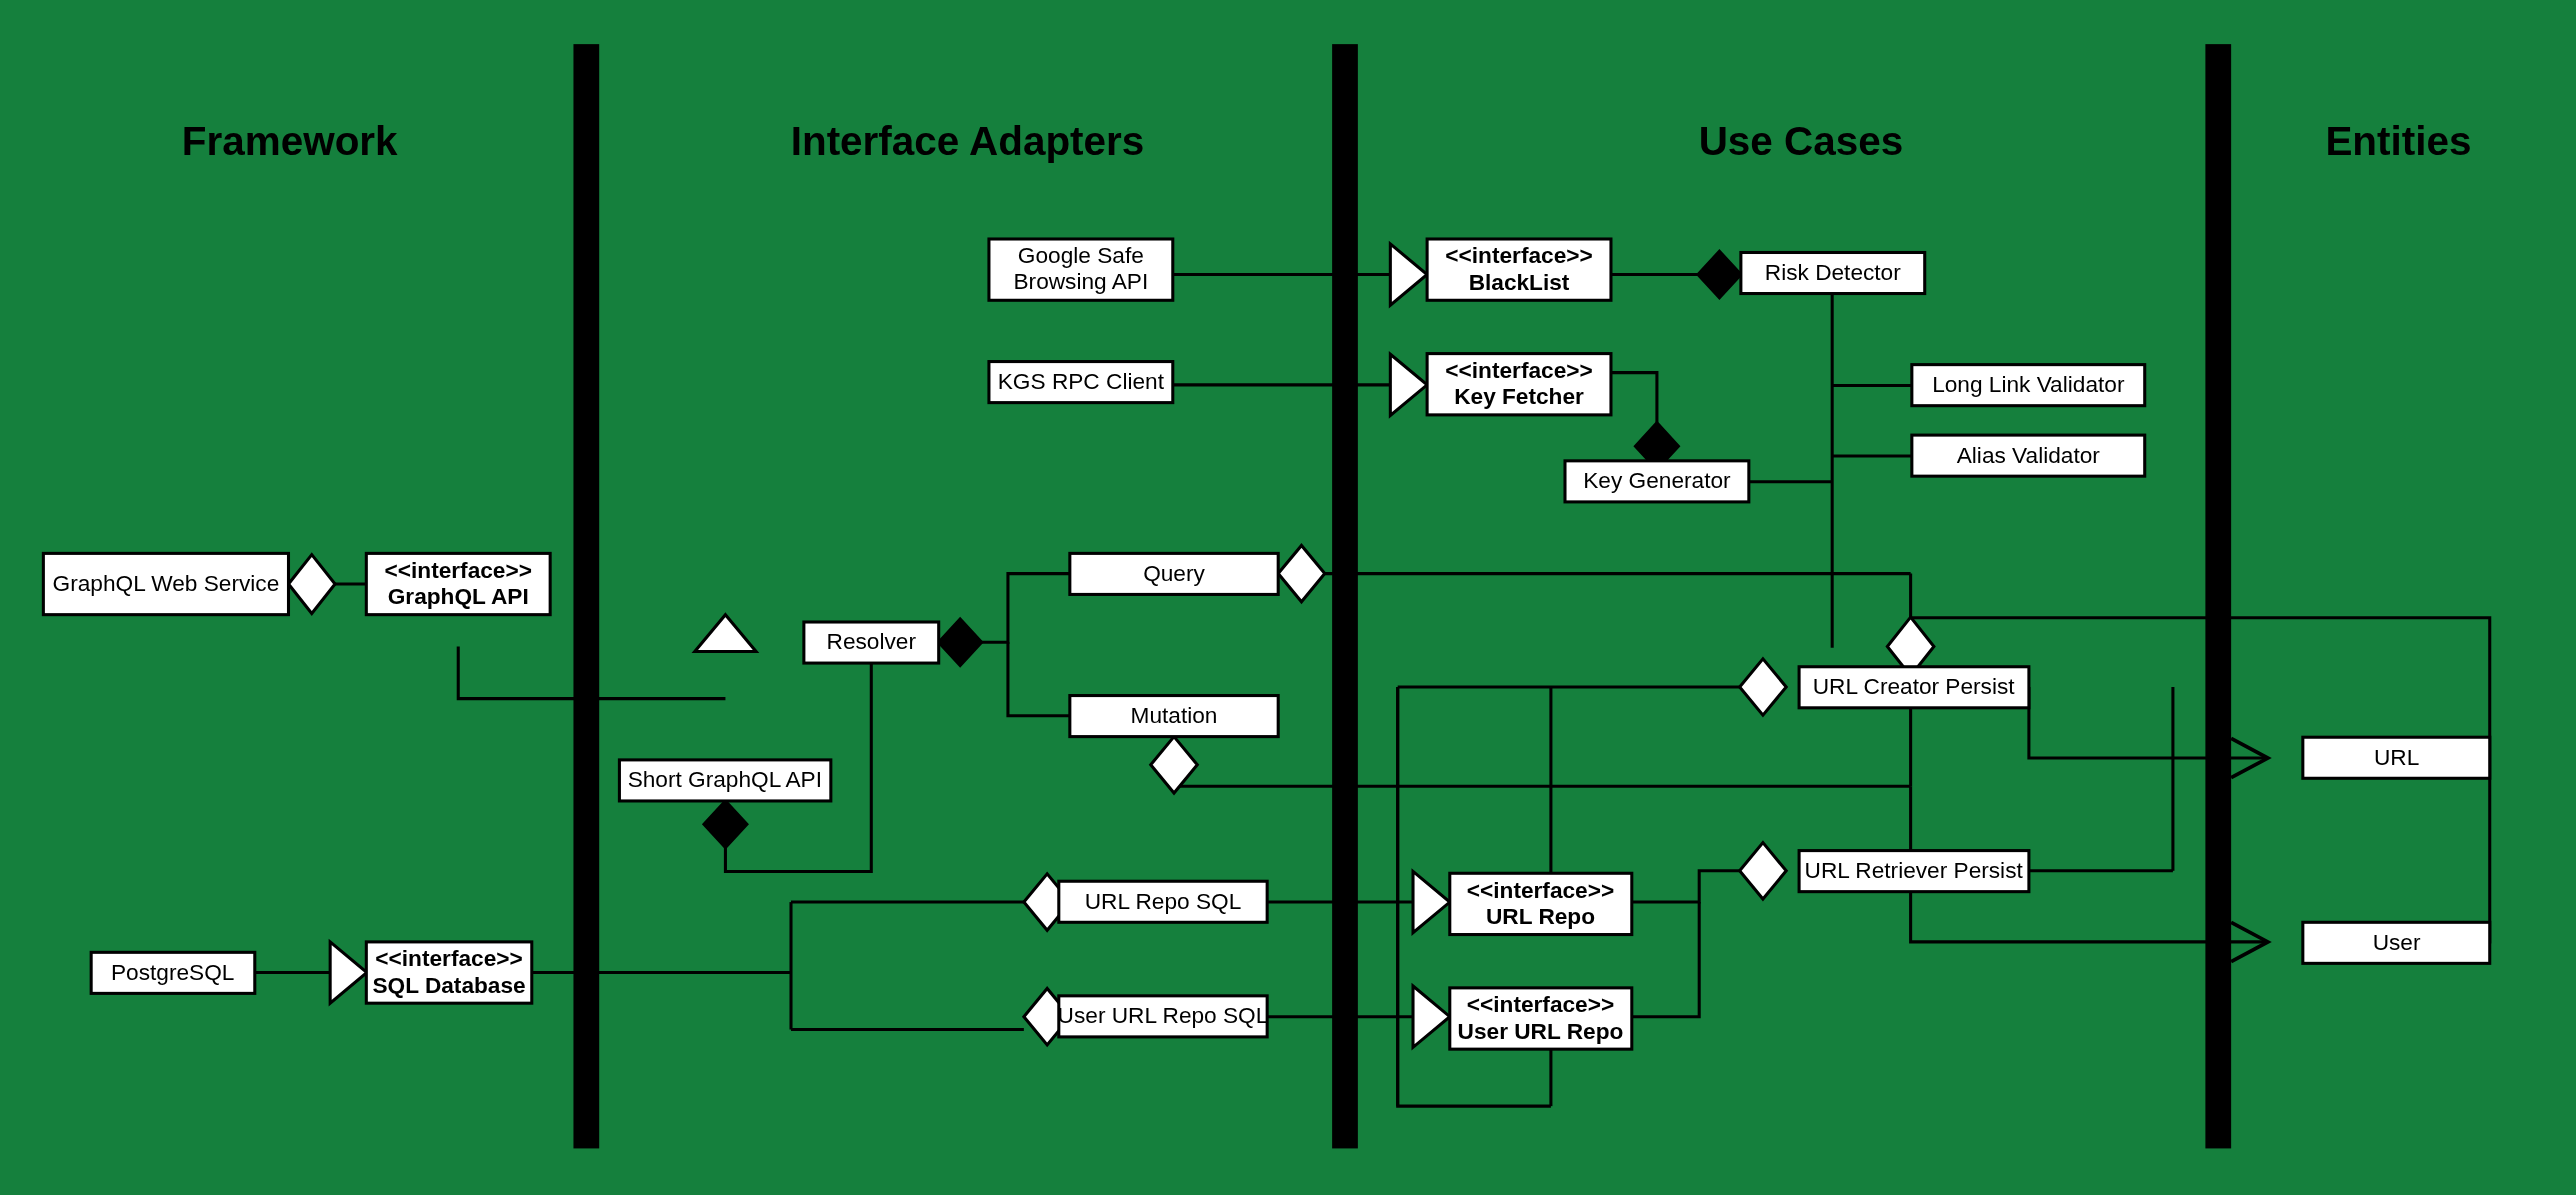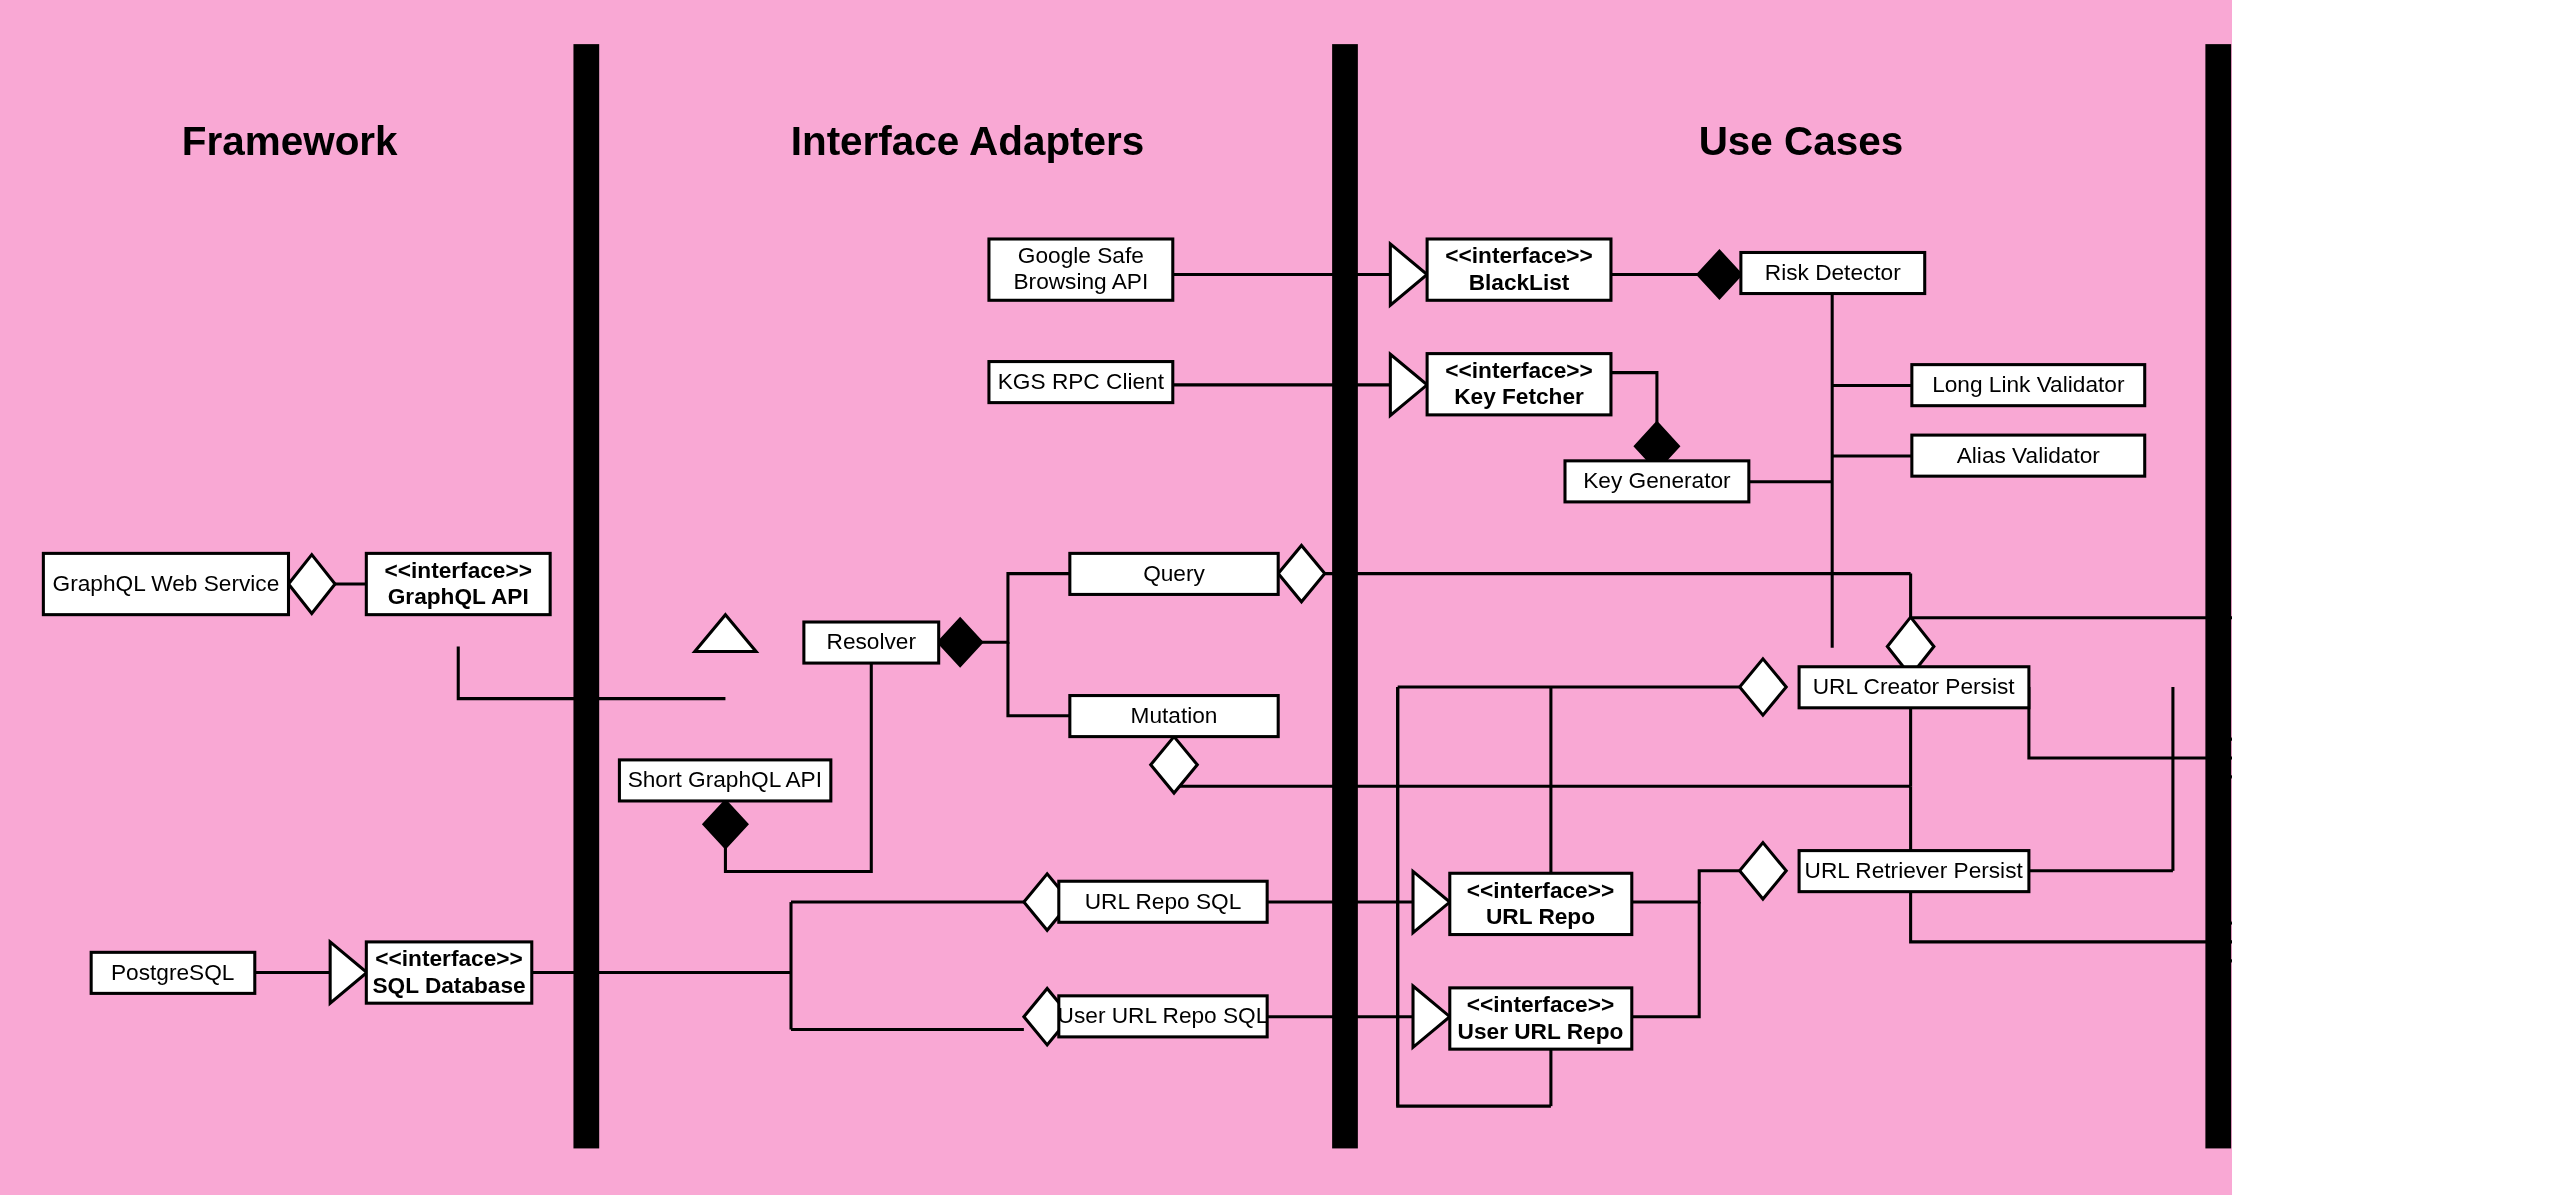--- a/index.html
+++ b/index.html
@@ -1,17 +1,17 @@
 <!DOCTYPE html>
 <html style="font-size:9.8px"><head>
 <meta charset="utf-8">
 <style>
   html,body{margin:0;padding:0;background:#ffffff;}
   body{font-family:"Liberation Sans", sans-serif;}
-  #stage{position:relative;width:2232px;height:1195px;background:#f9a8d4;overflow:hidden;}
+  #stage{position:relative;width:2576px;height:1195px;background:#15803d;overflow:hidden;}
   svg{position:absolute;left:0;top:0;width:2576px;height:1195px;}
   .hdr{font-family:"Liberation Sans", sans-serif;font-weight:bold;font-size:66px;fill:#000;text-anchor:middle;dominant-baseline:middle;}
   .bx{fill:#ffffff;stroke:#000000;stroke-width:5;}
   .lbl{font-family:"Liberation Sans", sans-serif;font-size:37px;fill:#000;text-anchor:middle;dominant-baseline:middle;}
   .lbl-b{font-family:"Liberation Sans", sans-serif;font-size:37px;font-weight:bold;fill:#000;text-anchor:middle;dominant-baseline:middle;}
   .ln{stroke:#000000;stroke-width:5;fill:none;}
   .dia-f{fill:#000000;stroke:#000000;stroke-width:5;}
   .dia-o{fill:#ffffff;stroke:#000000;stroke-width:5;}
   .tri-o{fill:#ffffff;stroke:#000000;stroke-width:5;stroke-linejoin:miter;}
   .arw{stroke:#000000;stroke-width:6;fill:none;stroke-linecap:butt;}

